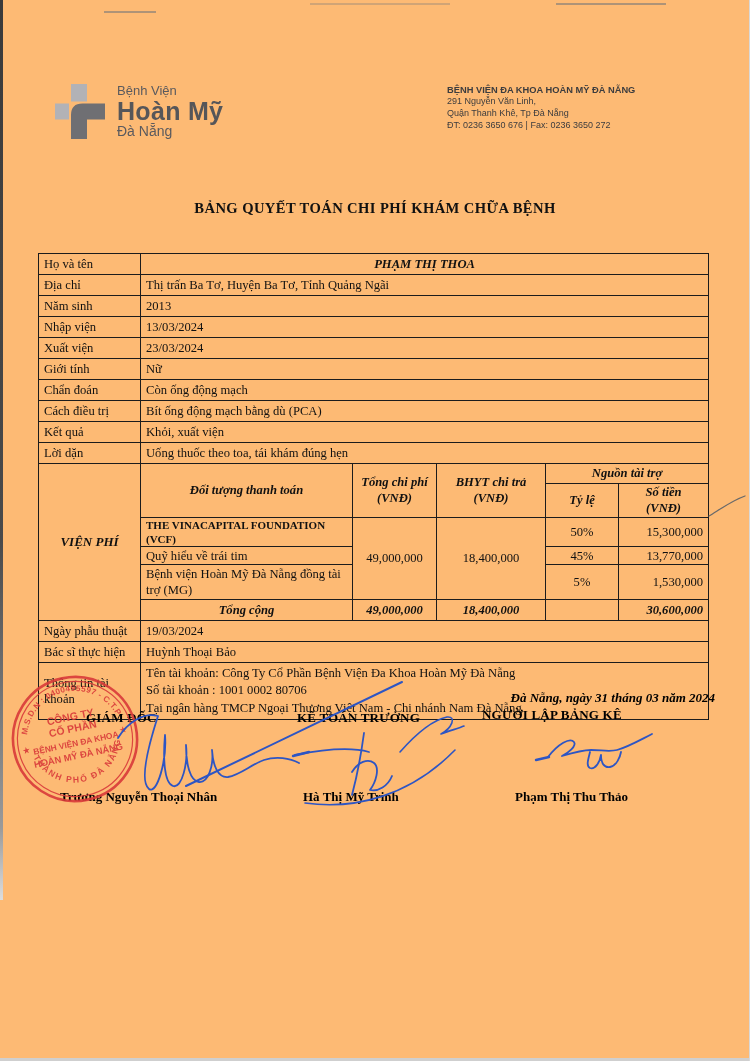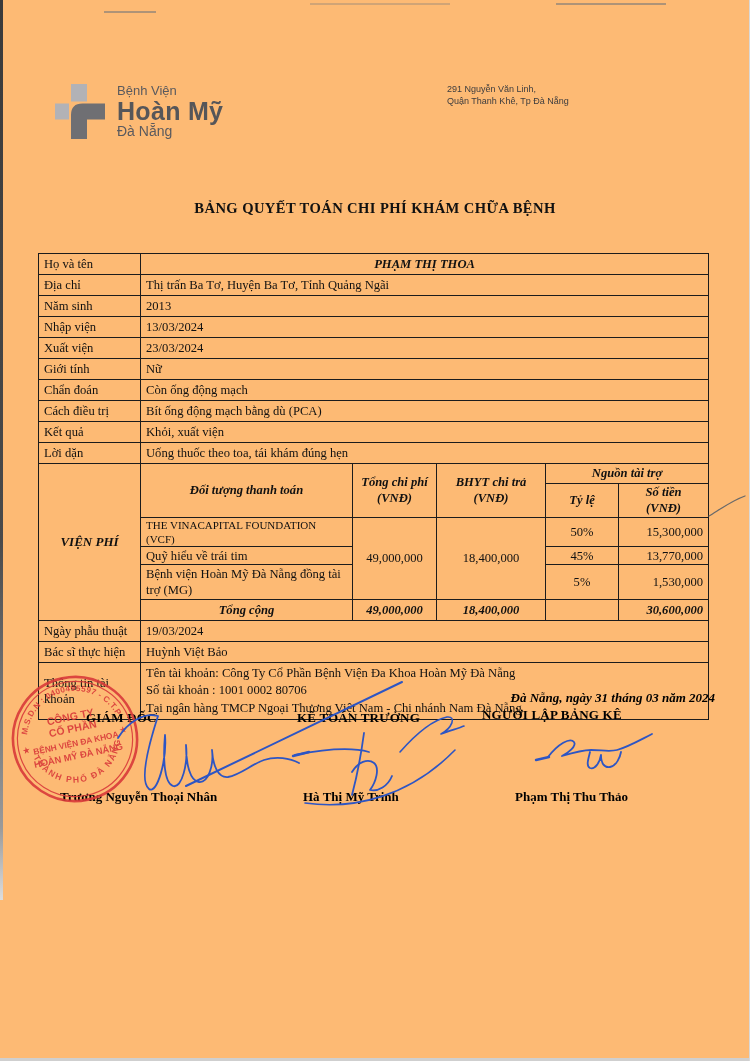--- a/index.html
+++ b/index.html
@@ -28,21 +28,21 @@
 
   
   table.main{position:absolute;left:38px;top:253px;width:612px;border-collapse:collapse;
              table-layout:fixed;font-size:12.6px;color:#111;}
   table.main td{border:1px solid #1c1c1c;padding:0 5px;vertical-align:middle;
                 overflow:hidden;line-height:1.3;}
   td.h21{height:20px;}
   td.center{text-align:center;}
   td.bold{font-weight:bold;font-style:italic;}
   td.right{text-align:right;padding-right:6px;}
-  td.small{font-size:11px;}
+  td.small{font-size:11px;font-weight:bold;}
   td.fee-name{height:17px;}
   .acc-line{line-height:1.42;}
 
   
   .abs{position:absolute;}
   .dateline{font-size:13px;font-weight:bold;font-style:italic;text-align:right;}
   .sigtitle{font-size:13px;font-weight:bold;letter-spacing:.2px;}
   .signame{font-size:13px;font-weight:bold;}
   svg{display:block;}
   .overlay{position:absolute;pointer-events:none;}
@@ -66,22 +66,24 @@
       </svg>
     </span>
     <span class="brand-text">
       <div class="brand-l1">Bệnh Viện</div>
       <div class="brand-l2">Hoàn Mỹ</div>
       <div class="brand-l3">Đà Nẵng</div>
     </span>
   </div>
 
   <div class="hq">
+    <div class="b">BỆNH VIỆN ĐA KHOA HOÀN MỸ ĐÀ NẴNG</div>
     <div>291 Nguyễn Văn Linh,</div>
     <div>Quận Thanh Khê, Tp Đà Nẵng</div>
+    <div>ĐT: 0236 3650 676  |  Fax: 0236 3650 272</div>
     <div class="gap"></div>
   </div>
 
   <div class="doc-title">BẢNG QUYẾT TOÁN CHI PHÍ KHÁM CHỮA BỆNH</div>
 
   <table class="main">
     <colgroup>
       <col style="width:102px">
         <col style="width:212px">
         <col style="width:84px">
@@ -169,21 +171,21 @@
         <td></td>
         <td class="right bold">30,600,000</td>
       </tr>
 
       <tr>
         <td class="h21">Ngày phẫu thuật</td>
         <td colspan="5">19/03/2024</td>
       </tr>
       <tr>
         <td class="h21">Bác sĩ thực hiện</td>
-        <td colspan="5">Huỳnh Việt Bảo</td>
+        <td colspan="5">Huỳnh Thoại Bảo</td>
       </tr>
       <tr>
         <td style="height:56px;">Thông tin tài khoản</td>
         <td colspan="5">
           <div class="acc-line">Tên tài khoản: Công Ty Cổ Phần Bệnh Viện Đa Khoa Hoàn Mỹ Đà Nẵng</div>
           <div class="acc-line">Số tài khoản : 1001 0002 80706</div>
           <div class="acc-line">Tại ngân hàng TMCP Ngoại Thương Việt Nam - Chi nhánh Nam Đà Nẵng</div>
         </td>
       </tr>
     </tbody>

